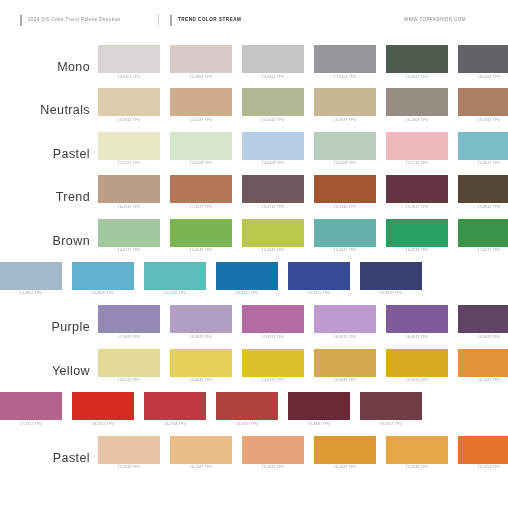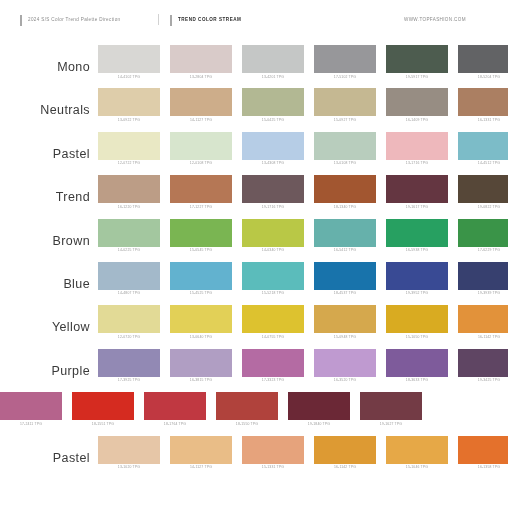--- a/index.html
+++ b/index.html
@@ -267,21 +267,20 @@
           <span class="chip" style="background: rgb(39, 160, 97);"></span>
           <span class="code">16-5938 TPG</span>
         </div>
         <div class="cell">
           <span class="chip" style="background: rgb(58, 148, 72);"></span>
           <span class="code">17-6229 TPG</span>
         </div>
       </div>
     </div>
     <div class="row">
-      <div class="row-label">Blue</div>
       <div class="swatches">
         <div class="cell">
           <span class="chip" style="background: rgb(163, 185, 202);"></span>
           <span class="code">14-4807 TPG</span>
         </div>
         <div class="cell">
           <span class="chip" style="background: rgb(98, 178, 207);"></span>
           <span class="code">15-4525 TPG</span>
         </div>
         <div class="cell">
@@ -296,20 +295,49 @@
           <span class="chip" style="background: rgb(57, 74, 148);"></span>
           <span class="code">19-3952 TPG</span>
         </div>
         <div class="cell">
           <span class="chip" style="background: rgb(55, 64, 111);"></span>
           <span class="code">19-3939 TPG</span>
         </div>
       </div>
     </div>
     <div class="row">
+      <div class="row-label">Purple</div>
+      <div class="swatches">
+        <div class="cell">
+          <span class="chip" style="background: rgb(146, 137, 180);"></span>
+          <span class="code">17-3925 TPG</span>
+        </div>
+        <div class="cell">
+          <span class="chip" style="background: rgb(176, 158, 195);"></span>
+          <span class="code">16-3815 TPG</span>
+        </div>
+        <div class="cell">
+          <span class="chip" style="background: rgb(180, 107, 163);"></span>
+          <span class="code">17-3323 TPG</span>
+        </div>
+        <div class="cell">
+          <span class="chip" style="background: rgb(191, 154, 208);"></span>
+          <span class="code">16-3520 TPG</span>
+        </div>
+        <div class="cell">
+          <span class="chip" style="background: rgb(126, 91, 155);"></span>
+          <span class="code">18-3633 TPG</span>
+        </div>
+        <div class="cell">
+          <span class="chip" style="background: rgb(95, 69, 99);"></span>
+          <span class="code">19-3425 TPG</span>
+        </div>
+      </div>
+    </div>
+    <div class="row">
       <div class="row-label">Yellow</div>
       <div class="swatches">
         <div class="cell">
           <span class="chip" style="background: rgb(226, 218, 150);"></span>
           <span class="code">12-0720 TPG</span>
         </div>
         <div class="cell">
           <span class="chip" style="background: rgb(226, 208, 87);"></span>
           <span class="code">13-0640 TPG</span>
         </div>
@@ -321,49 +349,20 @@
           <span class="chip" style="background: rgb(213, 168, 77);"></span>
           <span class="code">15-0948 TPG</span>
         </div>
         <div class="cell">
           <span class="chip" style="background: rgb(217, 171, 33);"></span>
           <span class="code">15-1050 TPG</span>
         </div>
         <div class="cell">
           <span class="chip" style="background: rgb(226, 146, 58);"></span>
           <span class="code">16-1142 TPG</span>
-        </div>
-      </div>
-    </div>
-    <div class="row">
-      <div class="row-label">Purple</div>
-      <div class="swatches">
-        <div class="cell">
-          <span class="chip" style="background: rgb(146, 137, 180);"></span>
-          <span class="code">17-3925 TPG</span>
-        </div>
-        <div class="cell">
-          <span class="chip" style="background: rgb(176, 158, 195);"></span>
-          <span class="code">16-3815 TPG</span>
-        </div>
-        <div class="cell">
-          <span class="chip" style="background: rgb(180, 107, 163);"></span>
-          <span class="code">17-3323 TPG</span>
-        </div>
-        <div class="cell">
-          <span class="chip" style="background: rgb(191, 154, 208);"></span>
-          <span class="code">16-3520 TPG</span>
-        </div>
-        <div class="cell">
-          <span class="chip" style="background: rgb(126, 91, 155);"></span>
-          <span class="code">18-3633 TPG</span>
-        </div>
-        <div class="cell">
-          <span class="chip" style="background: rgb(95, 69, 99);"></span>
-          <span class="code">19-3425 TPG</span>
         </div>
       </div>
     </div>
     <div class="row">
       <div class="swatches">
         <div class="cell">
           <span class="chip" style="background: rgb(181, 99, 140);"></span>
           <span class="code">17-2411 TPG</span>
         </div>
         <div class="cell">

